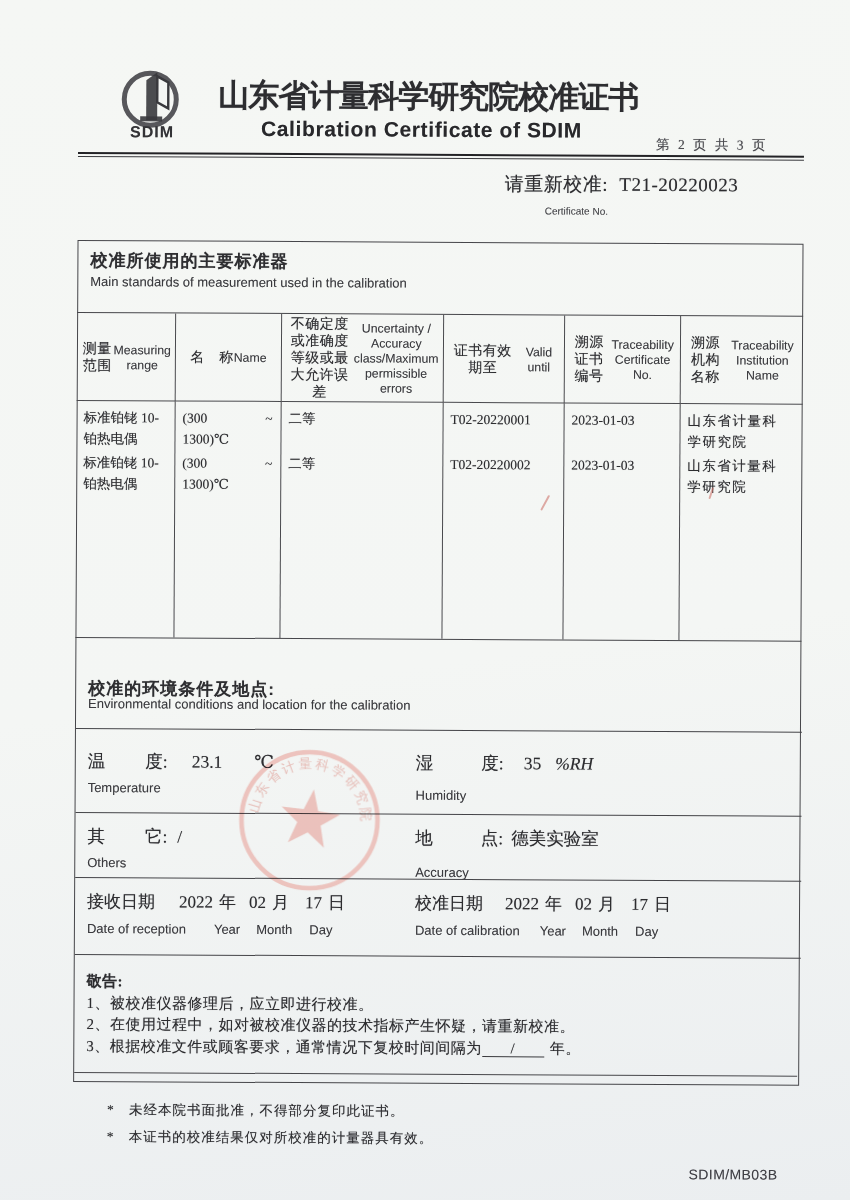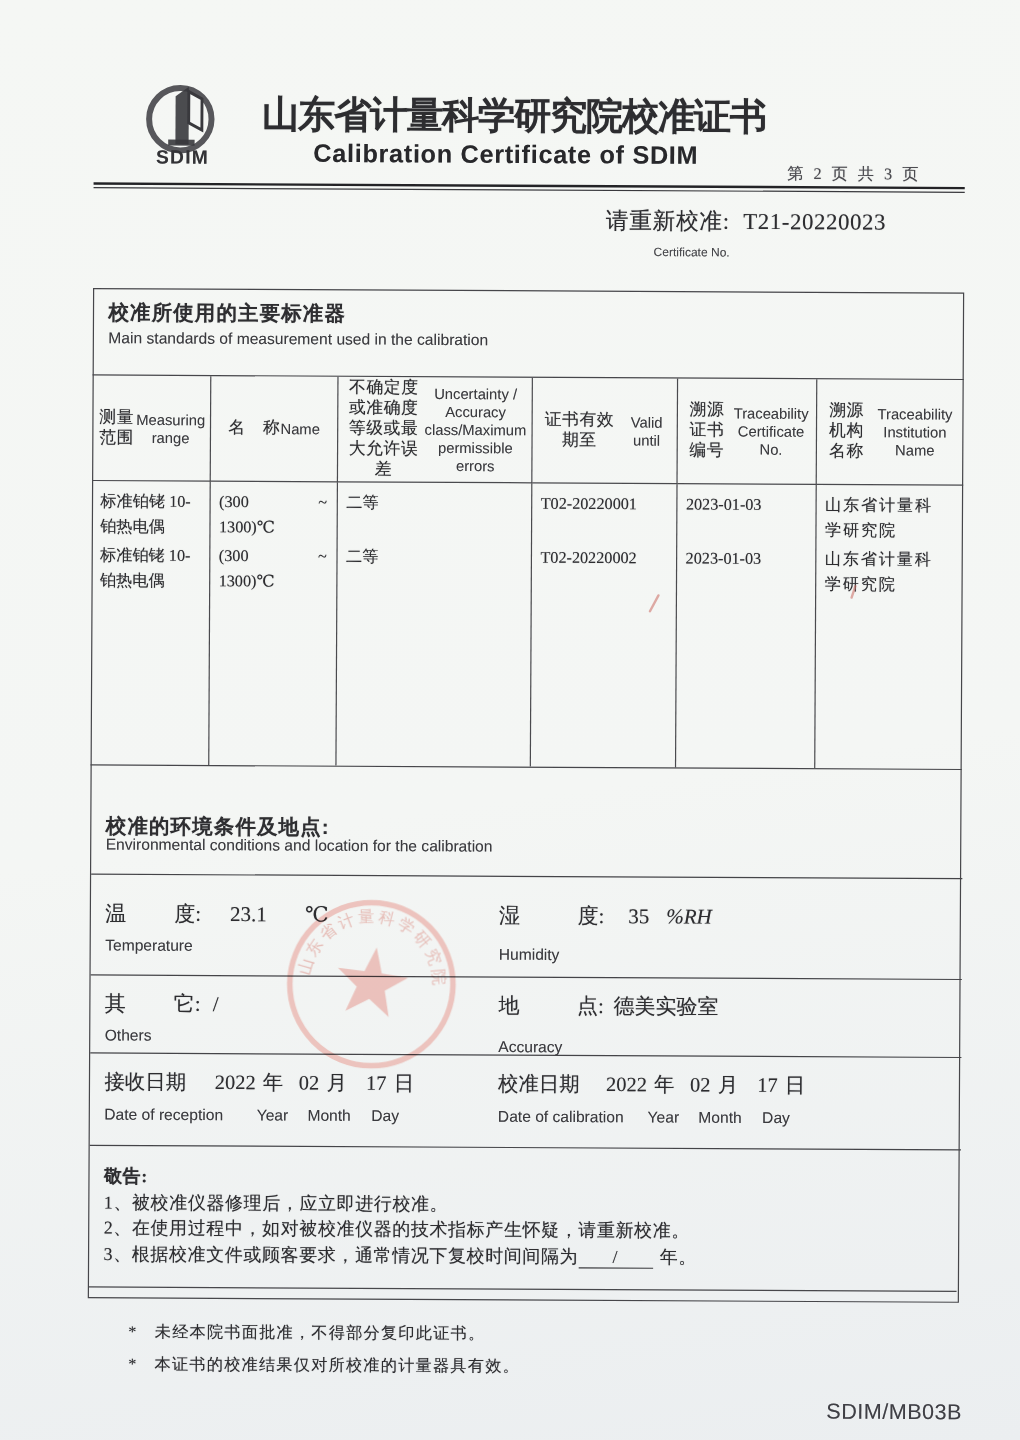--- a/index.html
+++ b/index.html
@@ -46,21 +46,21 @@
   .env-line{display:flex;align-items:baseline;font-size:17.5px;white-space:nowrap;}
   .env-en{font-size:13px;}
   .dt-line{display:flex;align-items:baseline;font-size:17px;white-space:nowrap;}
   .dt-en{display:flex;font-size:13px;white-space:nowrap;}
   
   .notice{font-size:15px;line-height:21.5px;letter-spacing:.5px;}
   .blank{display:inline-block;width:62px;border-bottom:1.4px solid #3a3a3e;text-align:center;line-height:15px;}
   
   .fn{font-size:13.5px;letter-spacing:1px;white-space:nowrap;}
   .fn .star{display:inline-block;width:22px;}
-  .formcode{font-size:18px;color:#3f3f45;letter-spacing:.4px;text-align:right;}
+  .formcode{font-size:14px;color:#3f3f45;letter-spacing:.4px;text-align:right;}
   
   .stamp{left:233px;top:739px;width:160px;height:160px;mix-blend-mode:multiply;opacity:.78;filter:blur(.35px);}
   .redtick{width:2.4px;background:rgba(203,105,96,.55);border-radius:2px;}
 </style>
 </head>
 <body>
 
 <div class="page">
  <div class="skew">
 

